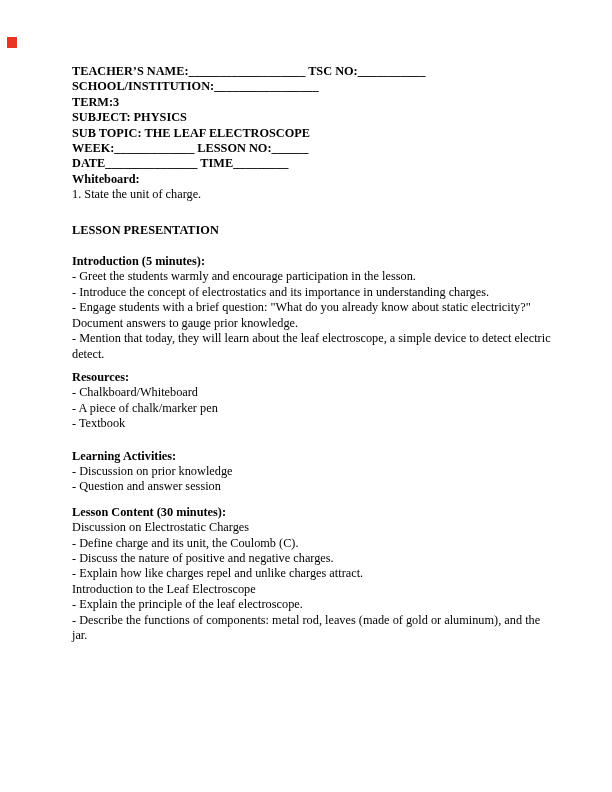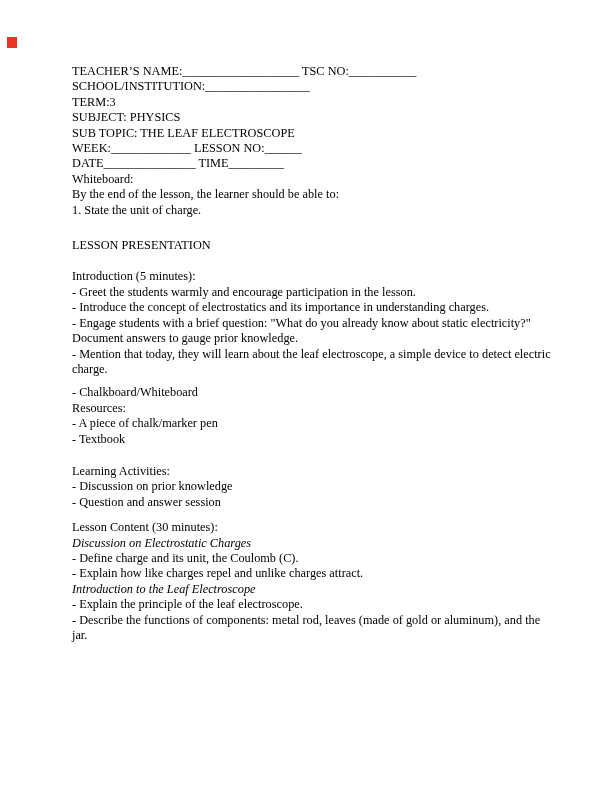--- a/index.html
+++ b/index.html
@@ -31,63 +31,63 @@
     left: 72px;
     top: 64px;
     width: 472px;
   }
   .block { margin: 0; padding: 0; }
   .line {
     white-space: pre;
     margin: 0;
     padding: 0;
   }
-  .bold { font-weight: normal; }
-  .italic { font-style: italic; }
+  .bold { font-weight: bold; }
+  .italic { }
 </style>
 </head>
 <body>
 
 <div class="page">
   <div class="red-marker" style="background: rgb(233, 51, 35);"></div>
   <main class="content">
       <div class="line bold">TEACHER’S NAME:___________________ TSC NO:___________</div>
       <div class="line bold">SCHOOL/INSTITUTION:_________________</div>
       <div class="line bold">TERM:3</div>
       <div class="line bold">SUBJECT: PHYSICS</div>
       <div class="line bold">SUB TOPIC: THE LEAF ELECTROSCOPE</div>
       <div class="line bold">WEEK:_____________ LESSON NO:______</div>
       <div class="line bold">DATE_______________ TIME_________</div>
       <section class="block" style="margin-top: 0px;"></section>
       <div class="line bold">Whiteboard:</div>
-      <div class="line">By the end of the lesson, the learner should be able to:</div>
       <div class="line">1. State the unit of charge.</div>
       <section class="block" style="margin-top: 20px;"></section>
       <div class="line bold">LESSON PRESENTATION</div>
       <section class="block" style="margin-top: 16px;"></section>
       <div class="line bold">Introduction (5 minutes):</div>
       <div class="line">- Greet the students warmly and encourage participation in the lesson.</div>
       <div class="line">- Introduce the concept of electrostatics and its importance in understanding charges.</div>
       <div class="line">- Engage students with a brief question: "What do you already know about static electricity?"</div>
       <div class="line">Document answers to gauge prior knowledge.</div>
       <div class="line">- Mention that today, they will learn about the leaf electroscope, a simple device to detect electric</div>
-      <div class="line">charge.</div>
+      <div class="line">detect.</div>
       <section class="block" style="margin-top: 8px;"></section>
+      <div class="line bold">Resources:</div>
       <div class="line">- Chalkboard/Whiteboard</div>
-      <div class="line bold">Resources:</div>
       <div class="line">- A piece of chalk/marker pen</div>
       <div class="line">- Textbook</div>
       <section class="block" style="margin-top: 17px;"></section>
       <div class="line bold">Learning Activities:</div>
       <div class="line">- Discussion on prior knowledge</div>
       <div class="line">- Question and answer session</div>
       <section class="block" style="margin-top: 10px;"></section>
       <div class="line bold">Lesson Content (30 minutes):</div>
       <div class="line italic">Discussion on Electrostatic Charges</div>
       <div class="line">- Define charge and its unit, the Coulomb (C).</div>
+      <div class="line">- Discuss the nature of positive and negative charges.</div>
       <div class="line">- Explain how like charges repel and unlike charges attract.</div>
       <div class="line italic">Introduction to the Leaf Electroscope</div>
       <div class="line">- Explain the principle of the leaf electroscope.</div>
       <div class="line">- Describe the functions of components: metal rod, leaves (made of gold or aluminum), and the</div>
       <div class="line">jar.</div>
       <section class="block" style="margin-top: 15px;"></section>
     </main>
 </div>
 
 </body></html>

